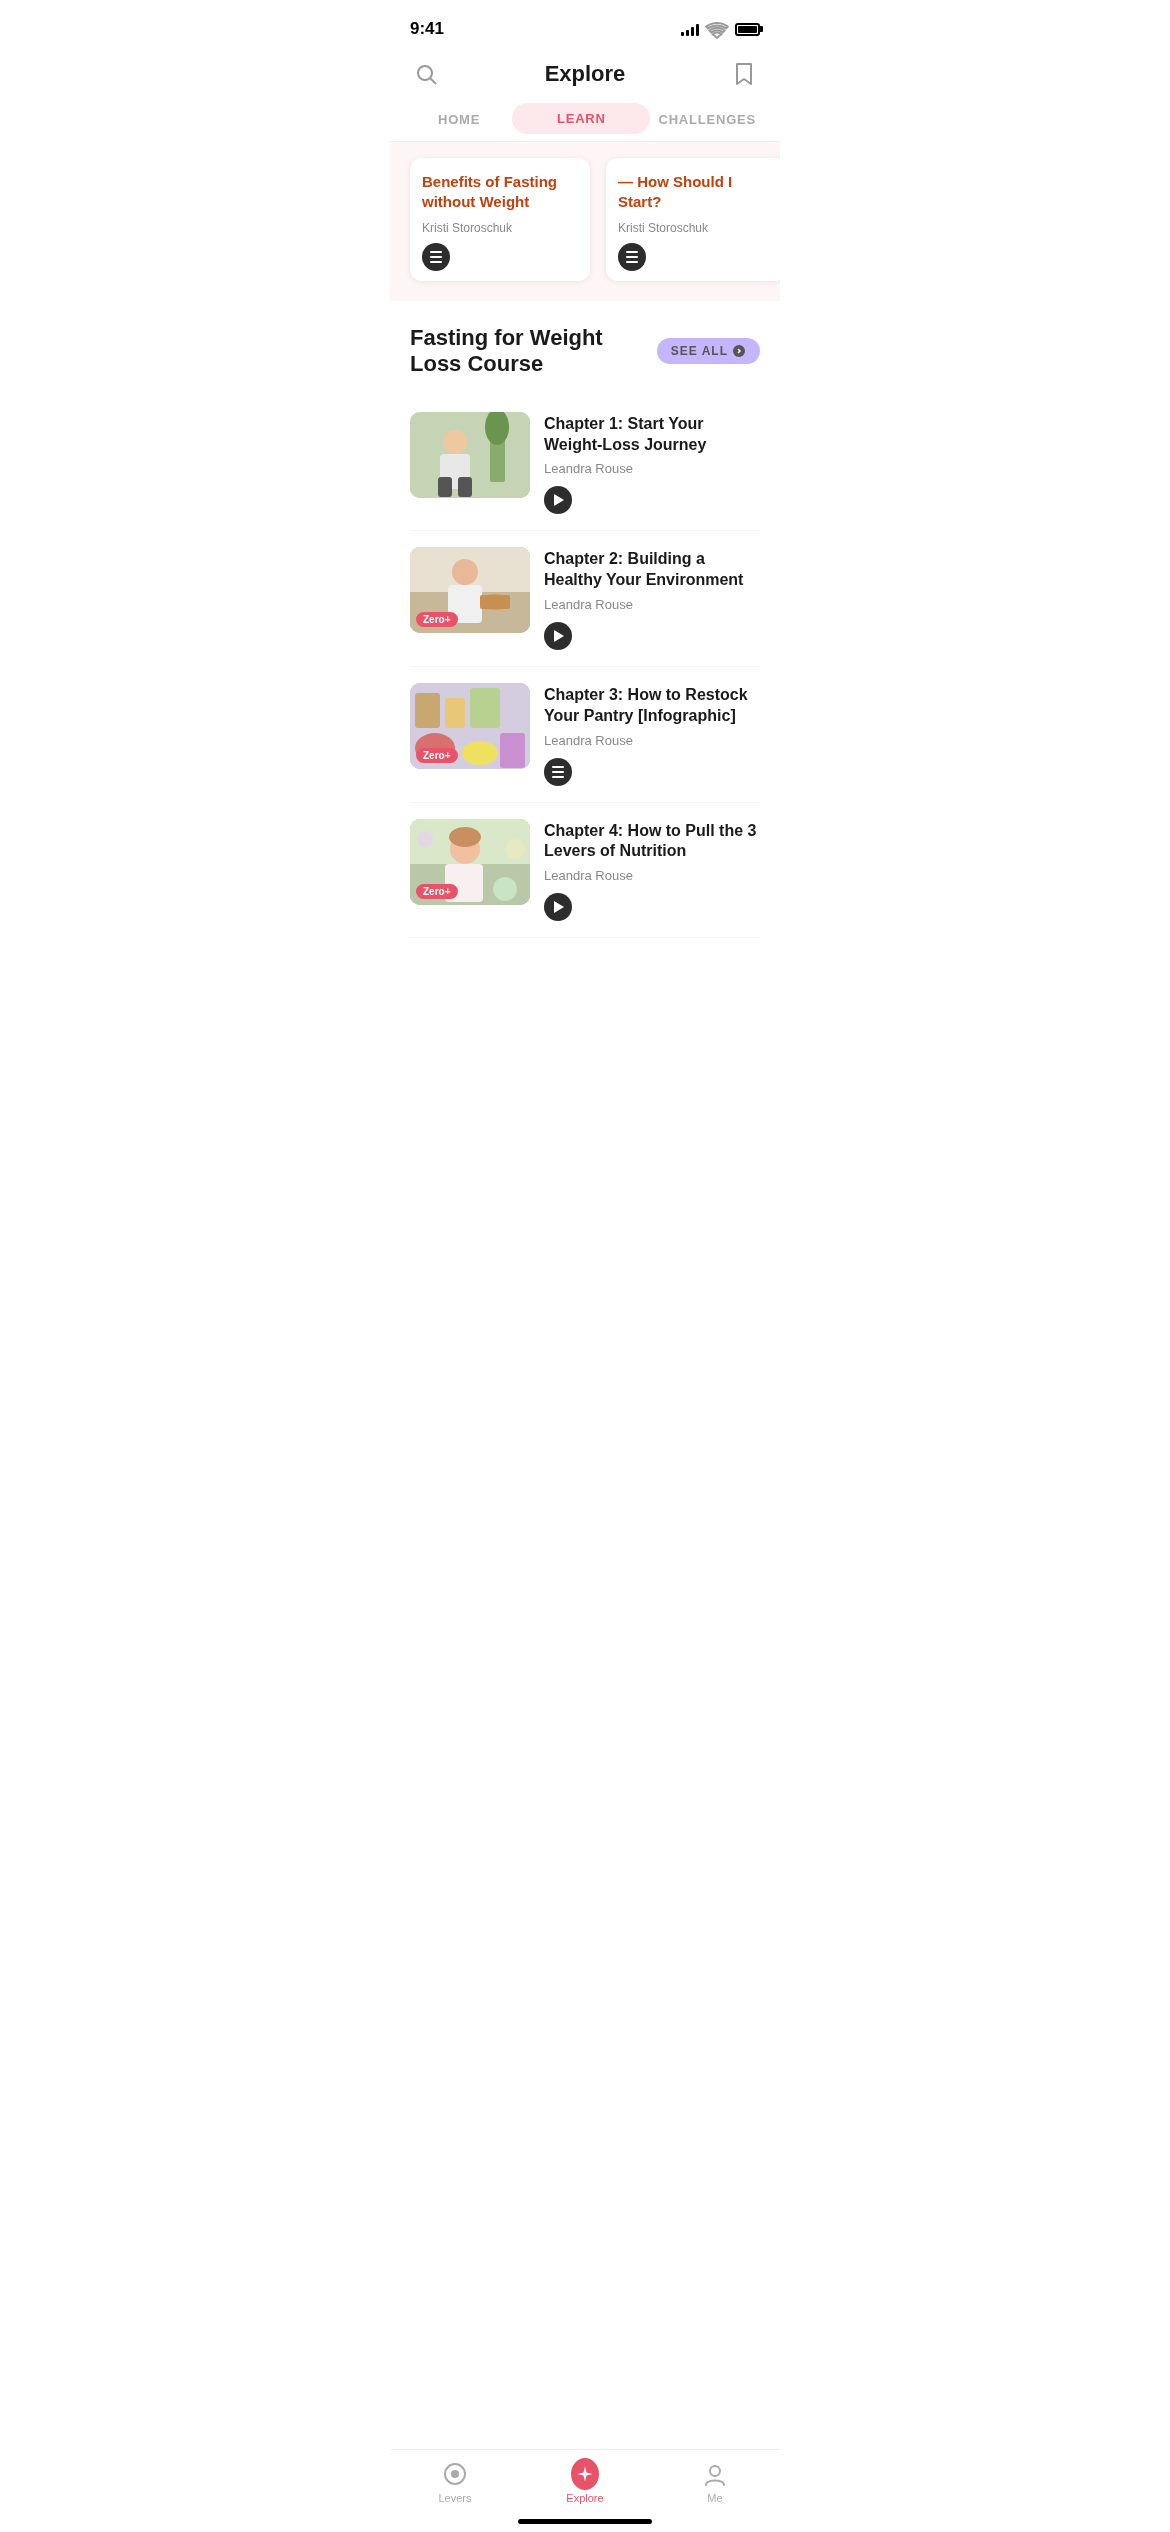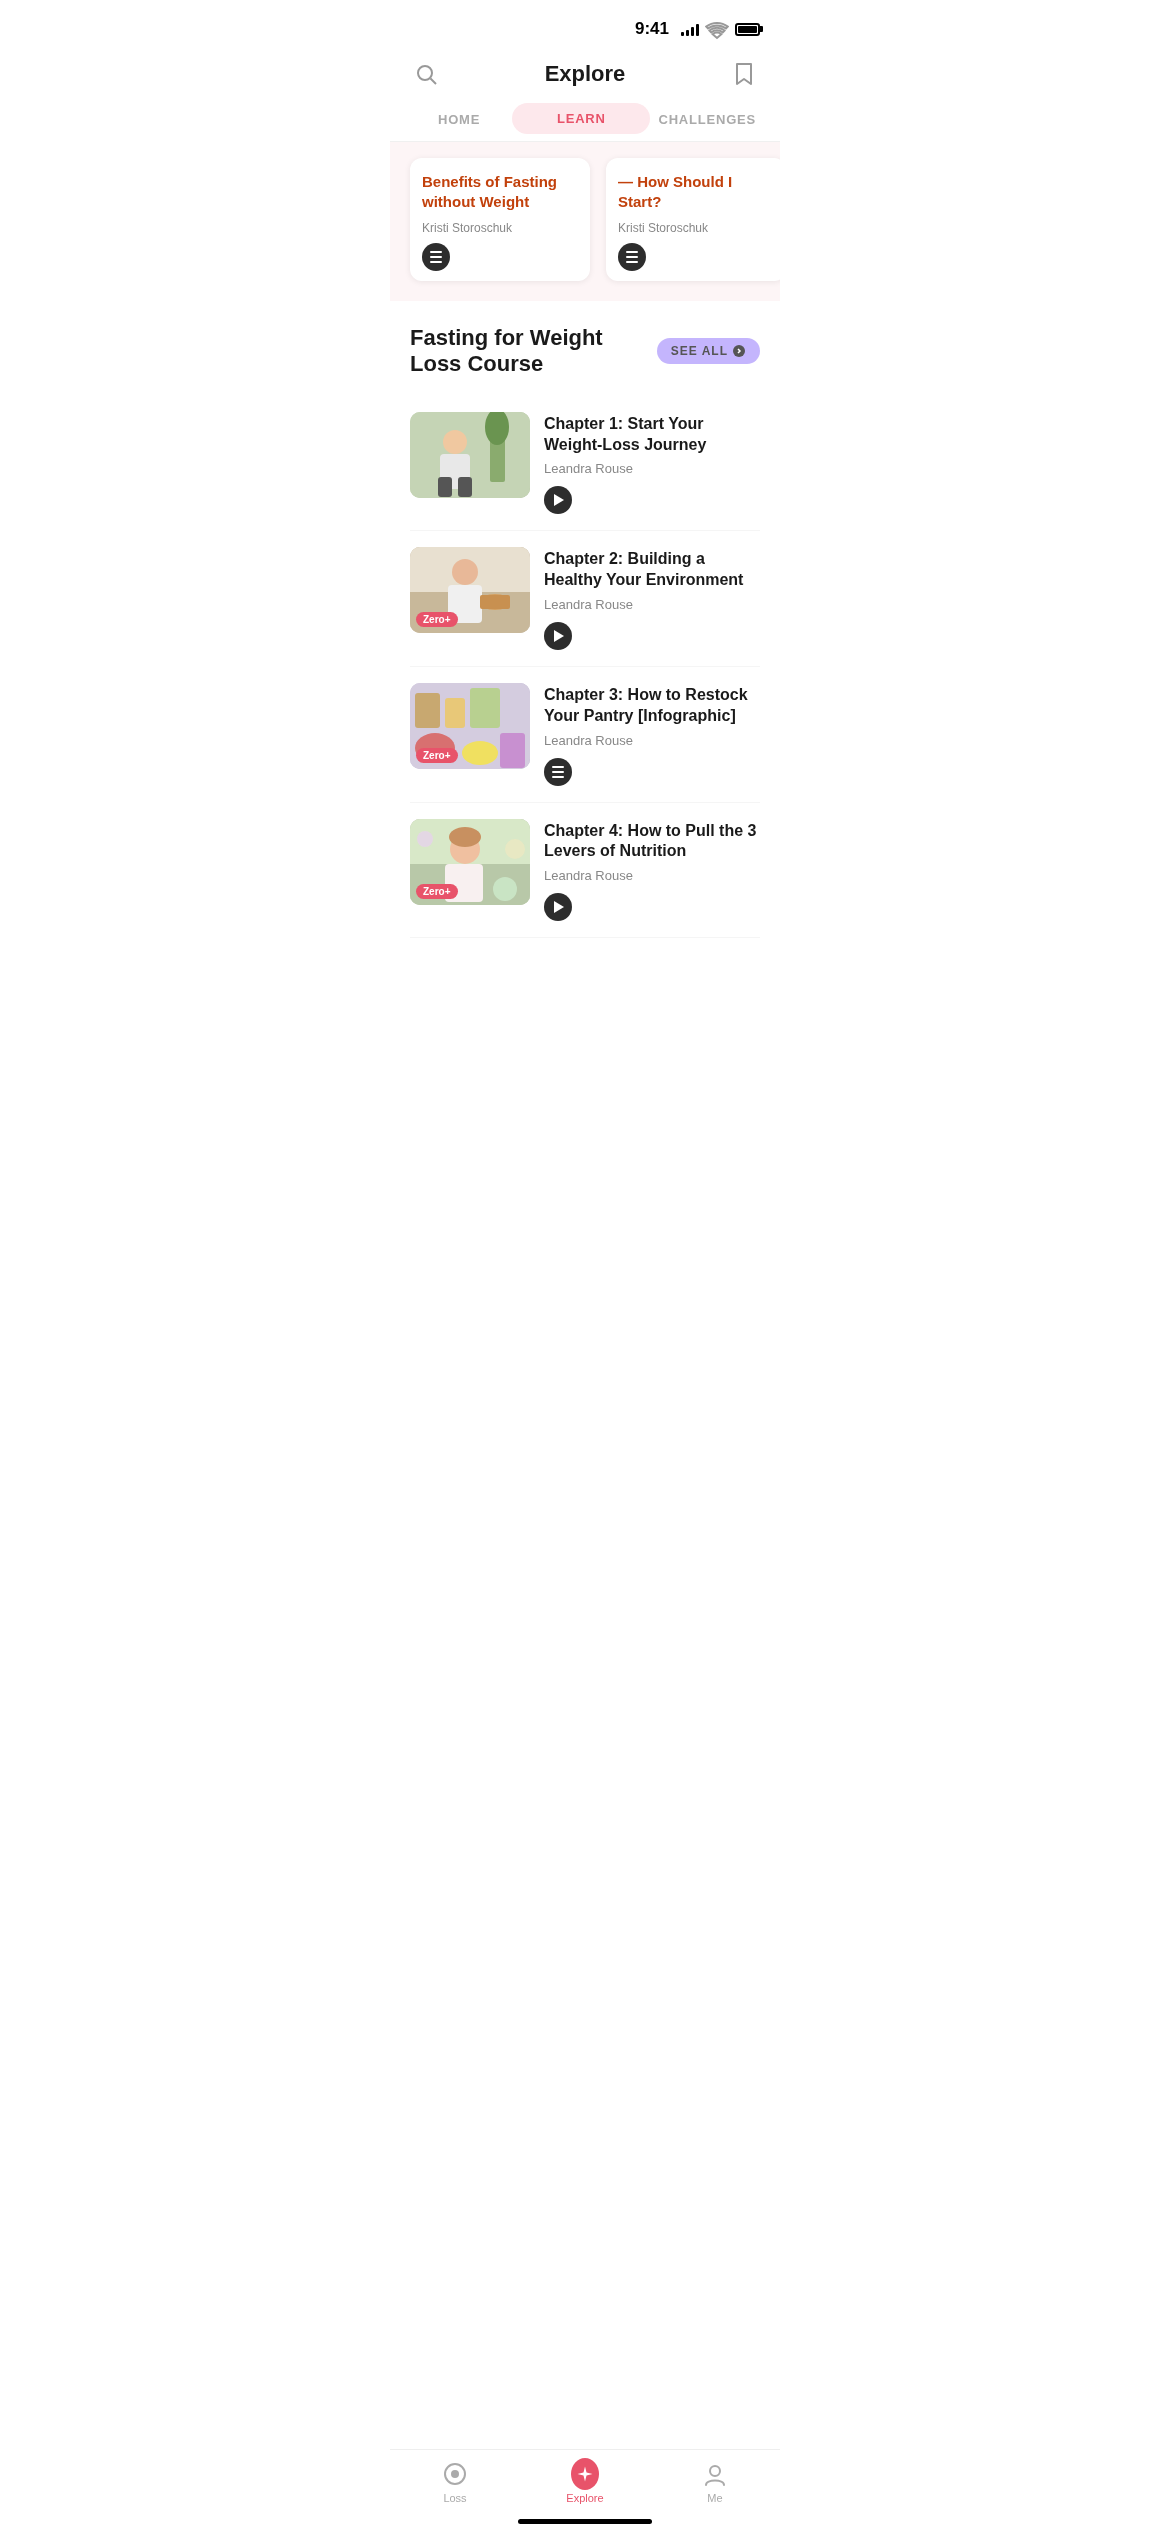--- a/index.html
+++ b/index.html
@@ -10,21 +10,21 @@
       max-width: 390px;
       margin: 0 auto;
       min-height: 844px;
       overflow-x: hidden;
       position: relative;
     }
 
     
     .status-bar {
       display: flex;
-      justify-content: flex-end;
+      justify-content: space-between;
       align-items: center;
       padding: 14px 20px 6px;
       height: 50px;
       gap: 12px;
     }
     .status-time {
       font-size: 17px;
       font-weight: 600;
       color: #000;
     }
@@ -581,21 +581,21 @@
 </div>
 
 <div class="bottom-nav">
   <div class="nav-item">
     <div class="nav-icon">
       <svg width="26" height="26" viewBox="0 0 26 26" fill="none">
         <circle cx="13" cy="13" r="10" stroke="#aaa" stroke-width="2" fill="none"></circle>
         <circle cx="13" cy="13" r="4" fill="#aaa"></circle>
       </svg>
     </div>
-    <span class="nav-label">Loss</span>
+    <span class="nav-label">Levers</span>
   </div>
   <div class="nav-item">
     <div class="nav-icon">
       <div class="nav-explore-icon">
         <svg width="18" height="18" viewBox="0 0 24 24" fill="none">
           <circle cx="12" cy="12" r="10" stroke="none"></circle>
           <path d="M12 2 L14 10 L22 12 L14 14 L12 22 L10 14 L2 12 L10 10 Z" fill="#fff"></path>
         </svg>
       </div>
     </div>

